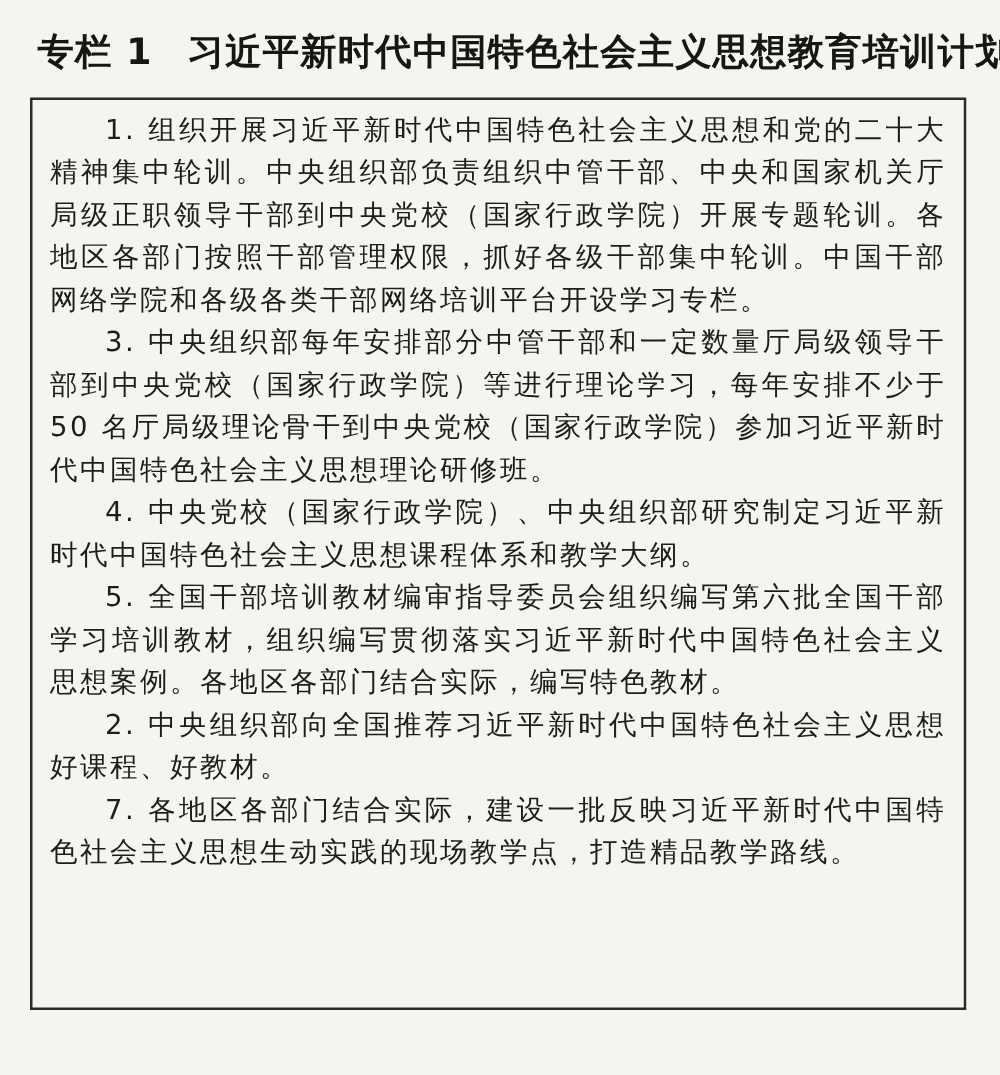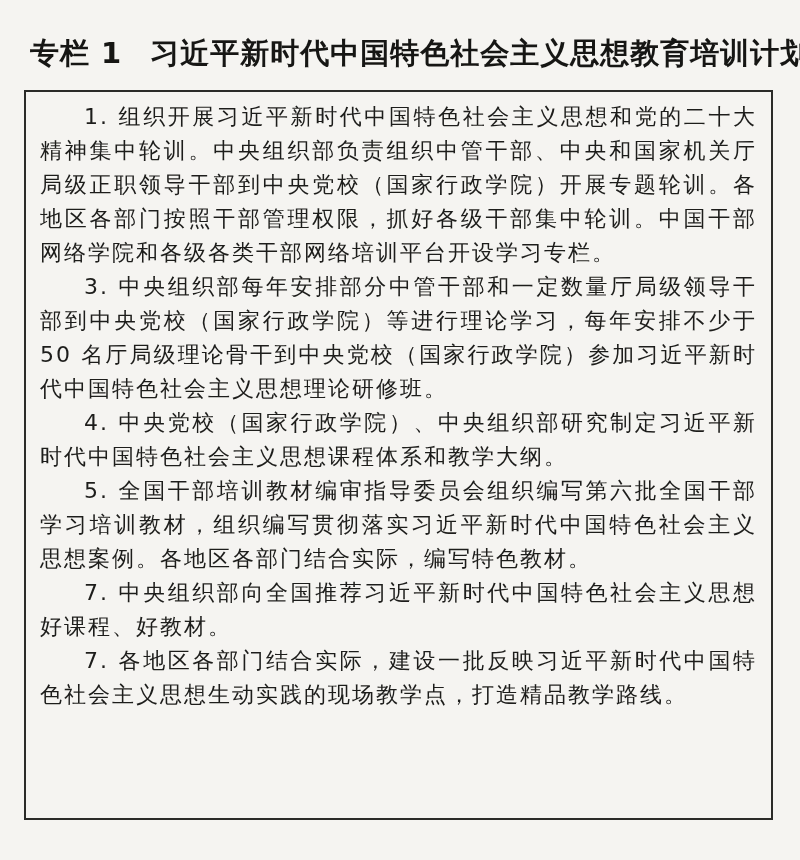--- a/index.html
+++ b/index.html
@@ -15,21 +15,21 @@
     overflow: hidden;
     position: relative;
   }
   .page {
     width: 800px;
     height: 860px;
     box-sizing: border-box;
   }
   .title {
     margin: 0;
-    padding: 34px 28px 0 30px;
+    padding: 22px 28px 0 30px;
     font-size: 29px;
     font-weight: bold;
     letter-spacing: 1px;
     white-space: nowrap;
     color: #161614;
   }
   .title .title-main {
     margin-left: 28px;
   }
   .content-box {
@@ -57,17 +57,17 @@
 
   <h1 class="title">
     <span class="title-col">专栏 1</span><span class="title-main">习近平新时代中国特色社会主义思想教育培训计划</span>
   </h1>
 
   <div class="content-box">
     <p class="para">1. 组织开展习近平新时代中国特色社会主义思想和党的二十大精神集中轮训。中央组织部负责组织中管干部、中央和国家机关厅局级正职领导干部到中央党校（国家行政学院）开展专题轮训。各地区各部门按照干部管理权限，抓好各级干部集中轮训。中国干部网络学院和各级各类干部网络培训平台开设学习专栏。</p>
     <p class="para">3. 中央组织部每年安排部分中管干部和一定数量厅局级领导干部到中央党校（国家行政学院）等进行理论学习，每年安排不少于 50 名厅局级理论骨干到中央党校（国家行政学院）参加习近平新时代中国特色社会主义思想理论研修班。</p>
     <p class="para">4. 中央党校（国家行政学院）、中央组织部研究制定习近平新时代中国特色社会主义思想课程体系和教学大纲。</p>
     <p class="para">5. 全国干部培训教材编审指导委员会组织编写第六批全国干部学习培训教材，组织编写贯彻落实习近平新时代中国特色社会主义思想案例。各地区各部门结合实际，编写特色教材。</p>
-    <p class="para">7. 中央组织部向全国推荐习近平新时代中国特色社会主义思想好课程、好教材。</p>
+    <p class="para">2. 中央组织部向全国推荐习近平新时代中国特色社会主义思想好课程、好教材。</p>
     <p class="para">7. 各地区各部门结合实际，建设一批反映习近平新时代中国特色社会主义思想生动实践的现场教学点，打造精品教学路线。</p>
   </div>
 
 </div>
 
 </body></html>

